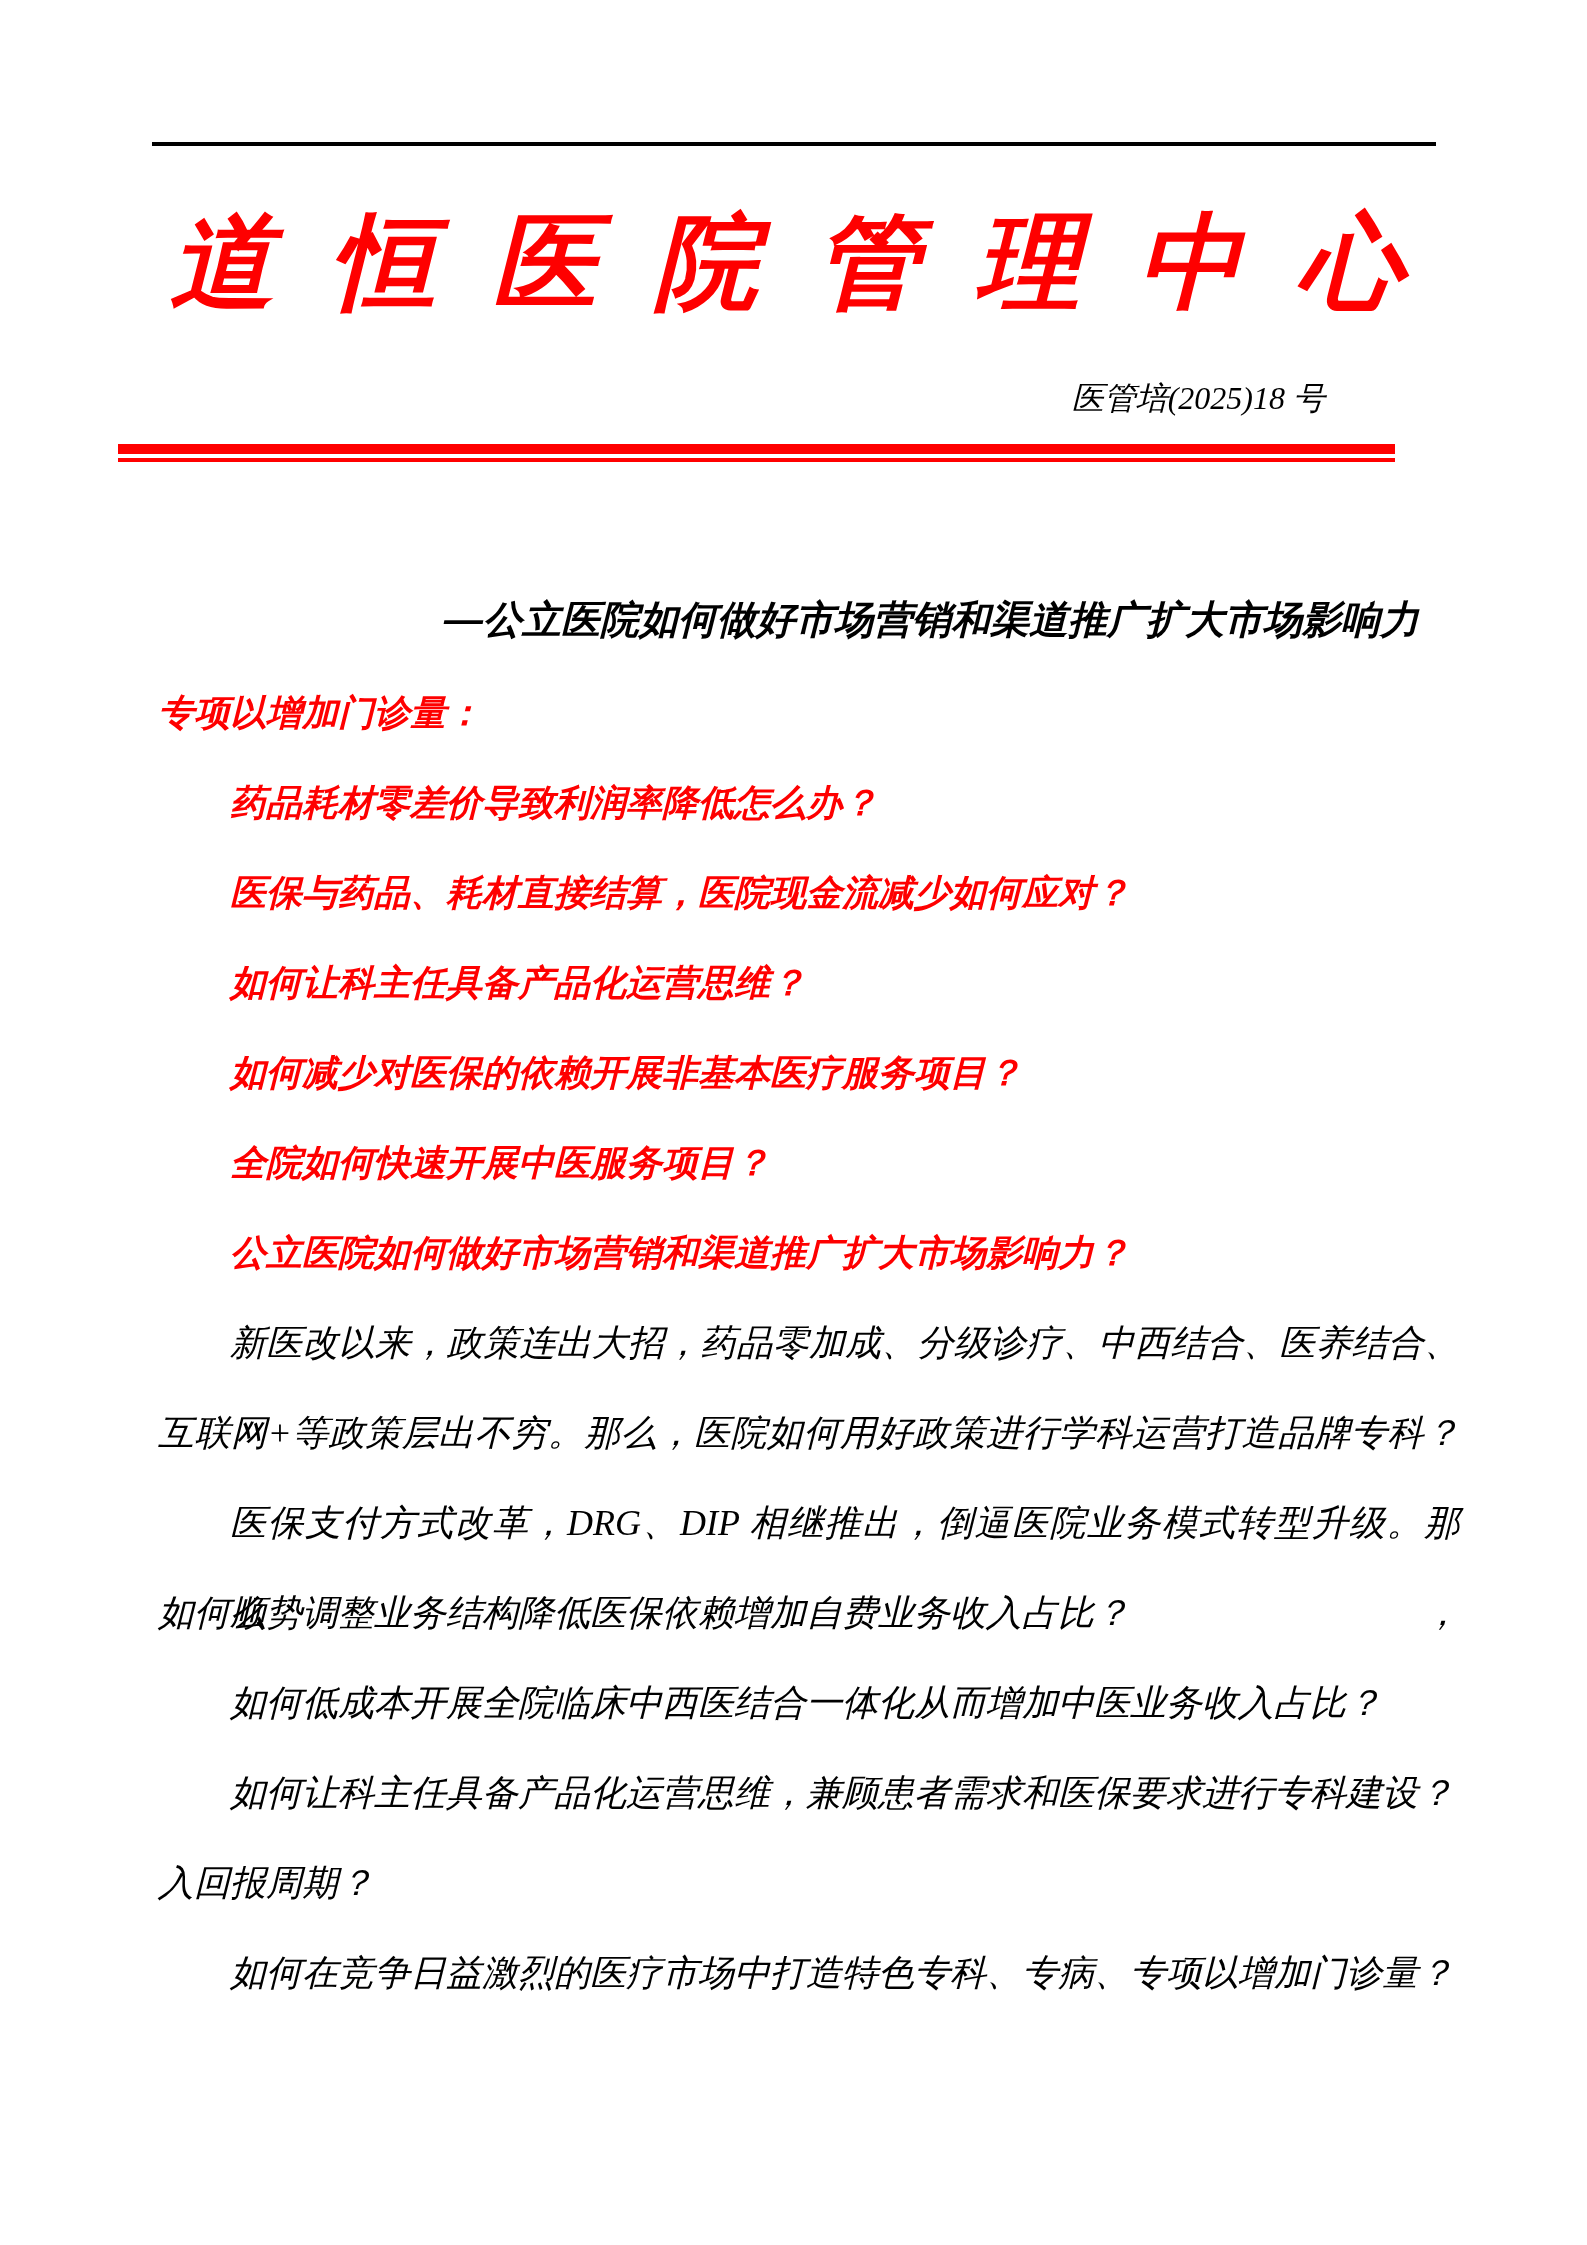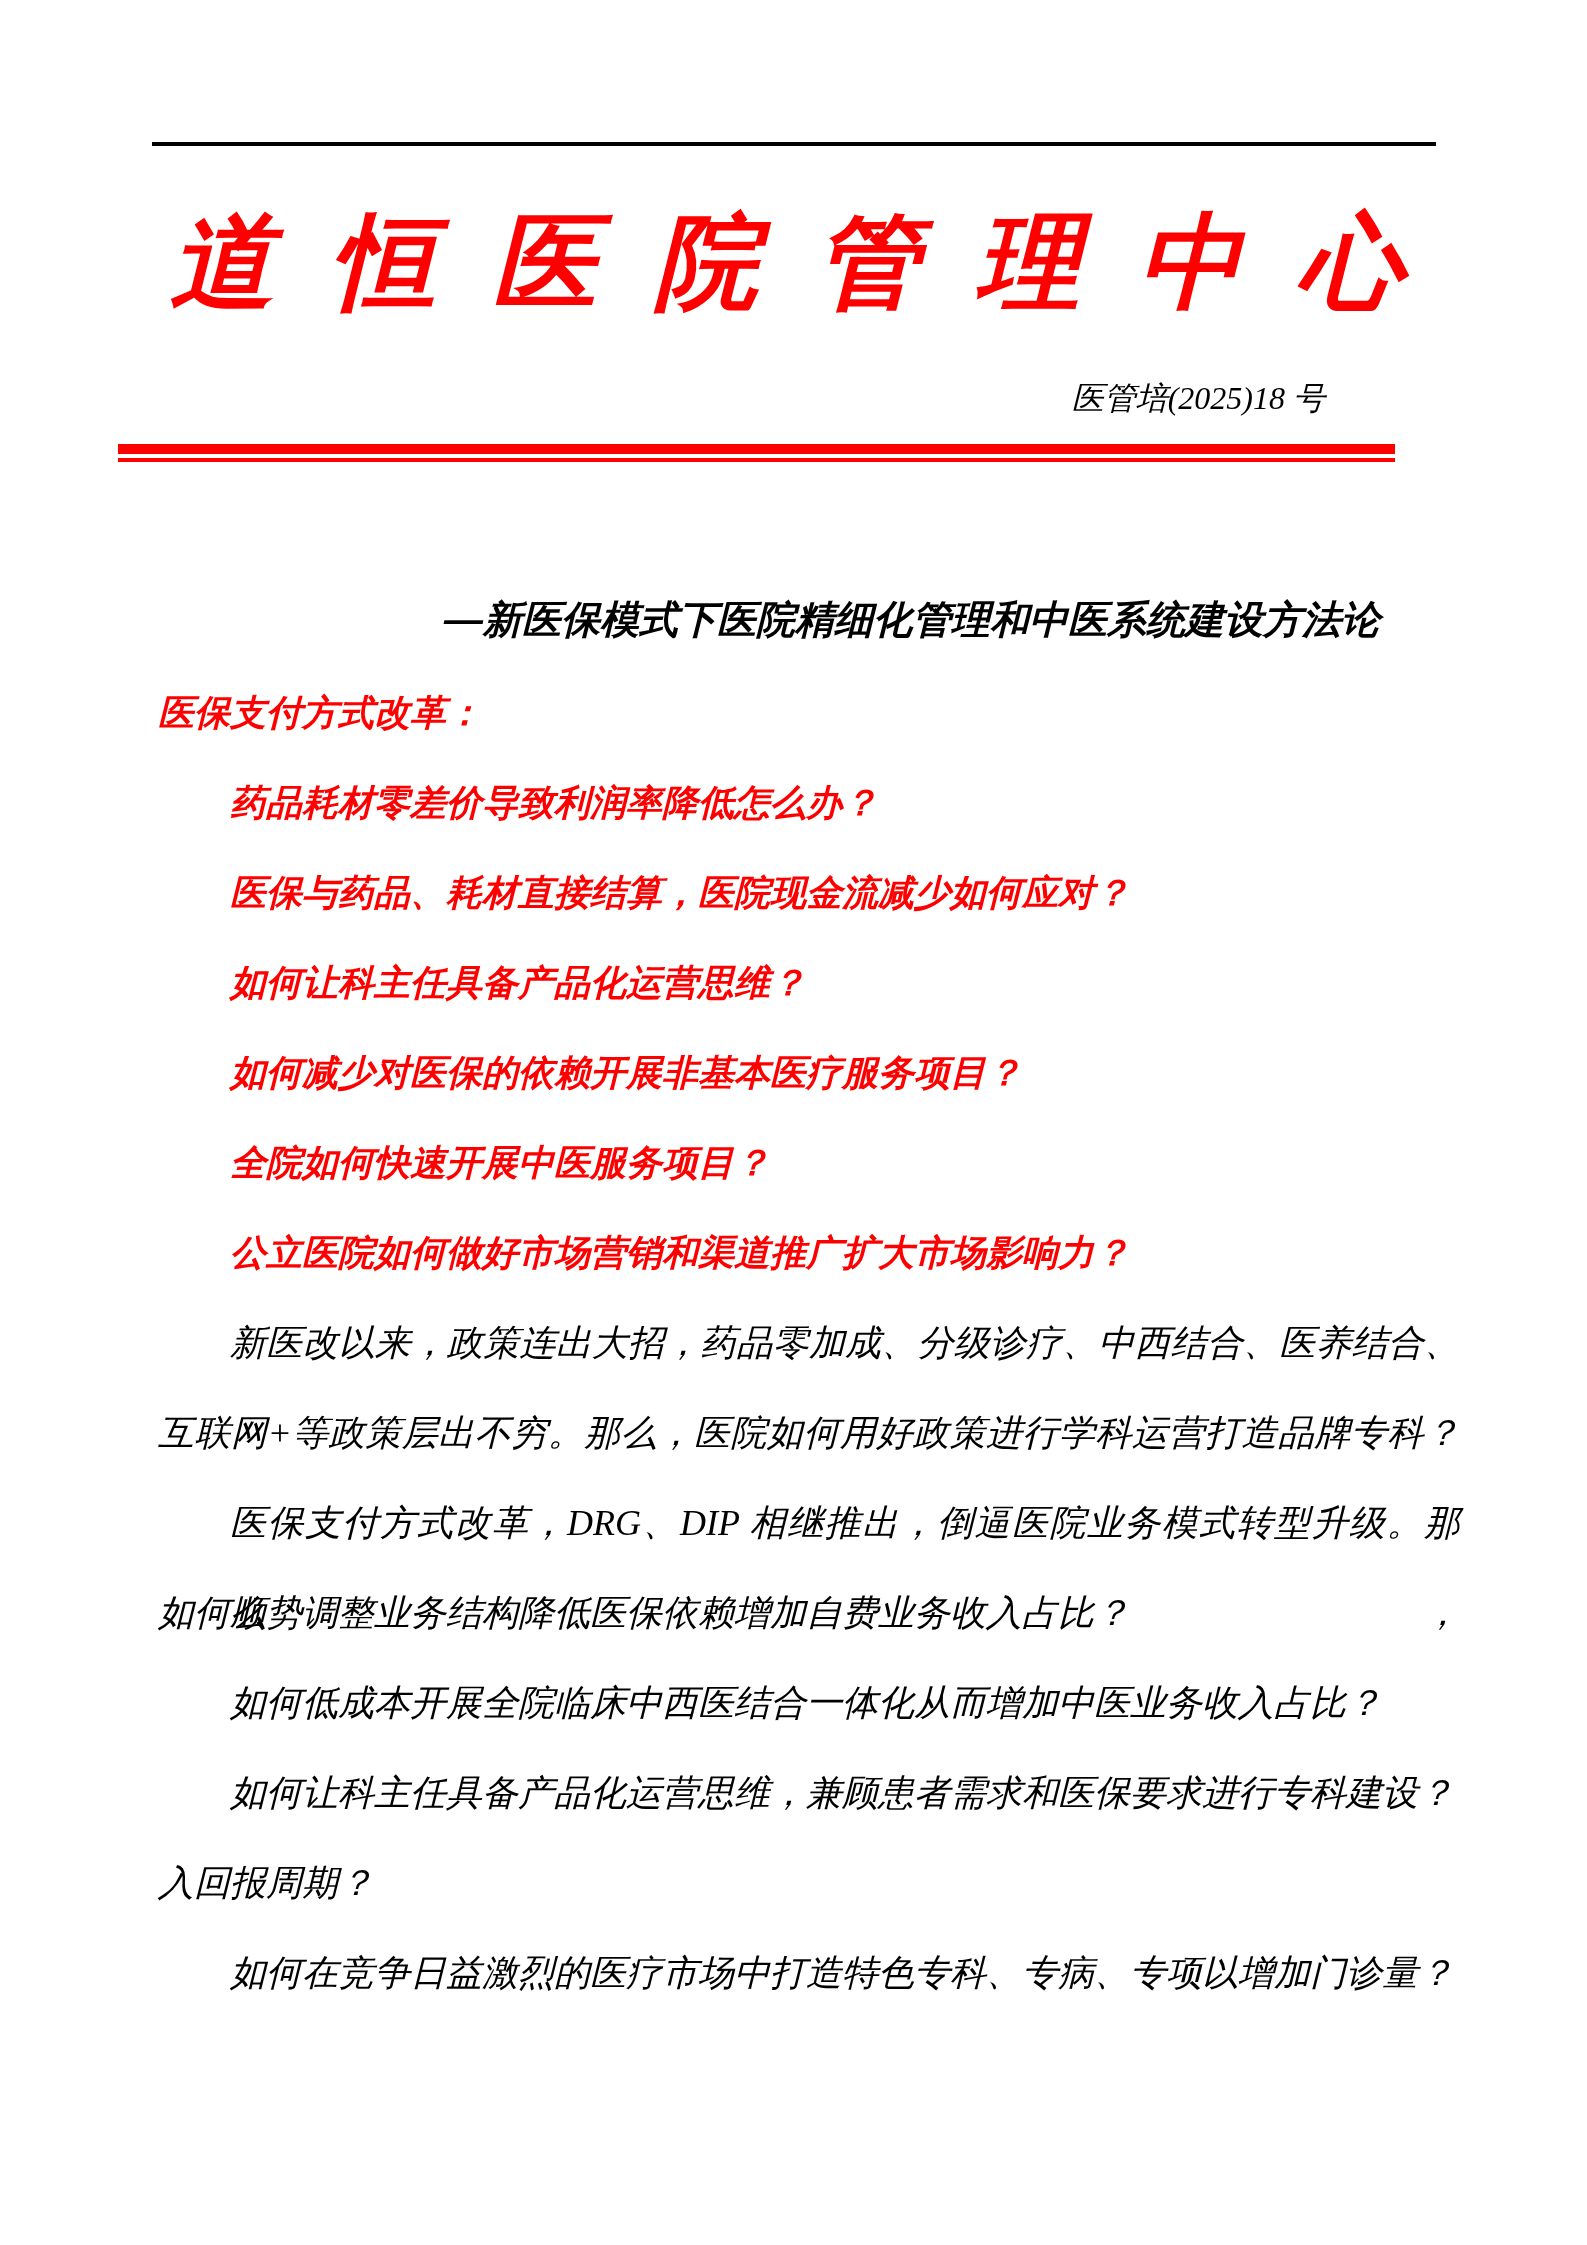--- a/index.html
+++ b/index.html
@@ -74,24 +74,24 @@
   <div class="top-rule"></div>
 
   <div class="letterhead">道恒医院管理中心</div>
 
   <div class="doc-number">医管培(2025)18 号</div>
 
   <div class="red-rule-thick"></div>
   <div class="red-rule-thin"></div>
 
 
-  <div class="doc-subtitle">—新医保模式下医院精细化管理和中医系统建设方法论</div>
+  <div class="doc-subtitle">—公立医院如何做好市场营销和渠道推广扩大市场影响力</div>
 
   <div class="content">
-    <div class="line red">医保支付方式改革：</div>
+    <div class="line red">专项以增加门诊量：</div>
 
     <div class="line red ind">药品耗材零差价导致利润率降低怎么办？</div>
     <div class="line red ind">医保与药品、耗材直接结算，医院现金流减少如何应对？</div>
     <div class="line red ind">如何让科主任具备产品化运营思维？</div>
     <div class="line red ind">如何减少对医保的依赖开展非基本医疗服务项目？</div>
     <div class="line red ind">全院如何快速开展中医服务项目？</div>
     <div class="line red ind">公立医院如何做好市场营销和渠道推广扩大市场影响力？</div>
 
     <div class="line ind fill">新医改以来，政策连出大招，药品零加成、分级诊疗、中西结合、医养结合、</div>
     <div class="line fill">互联网+等政策层出不穷。那么，医院如何用好政策进行学科运营打造品牌专科？</div>

